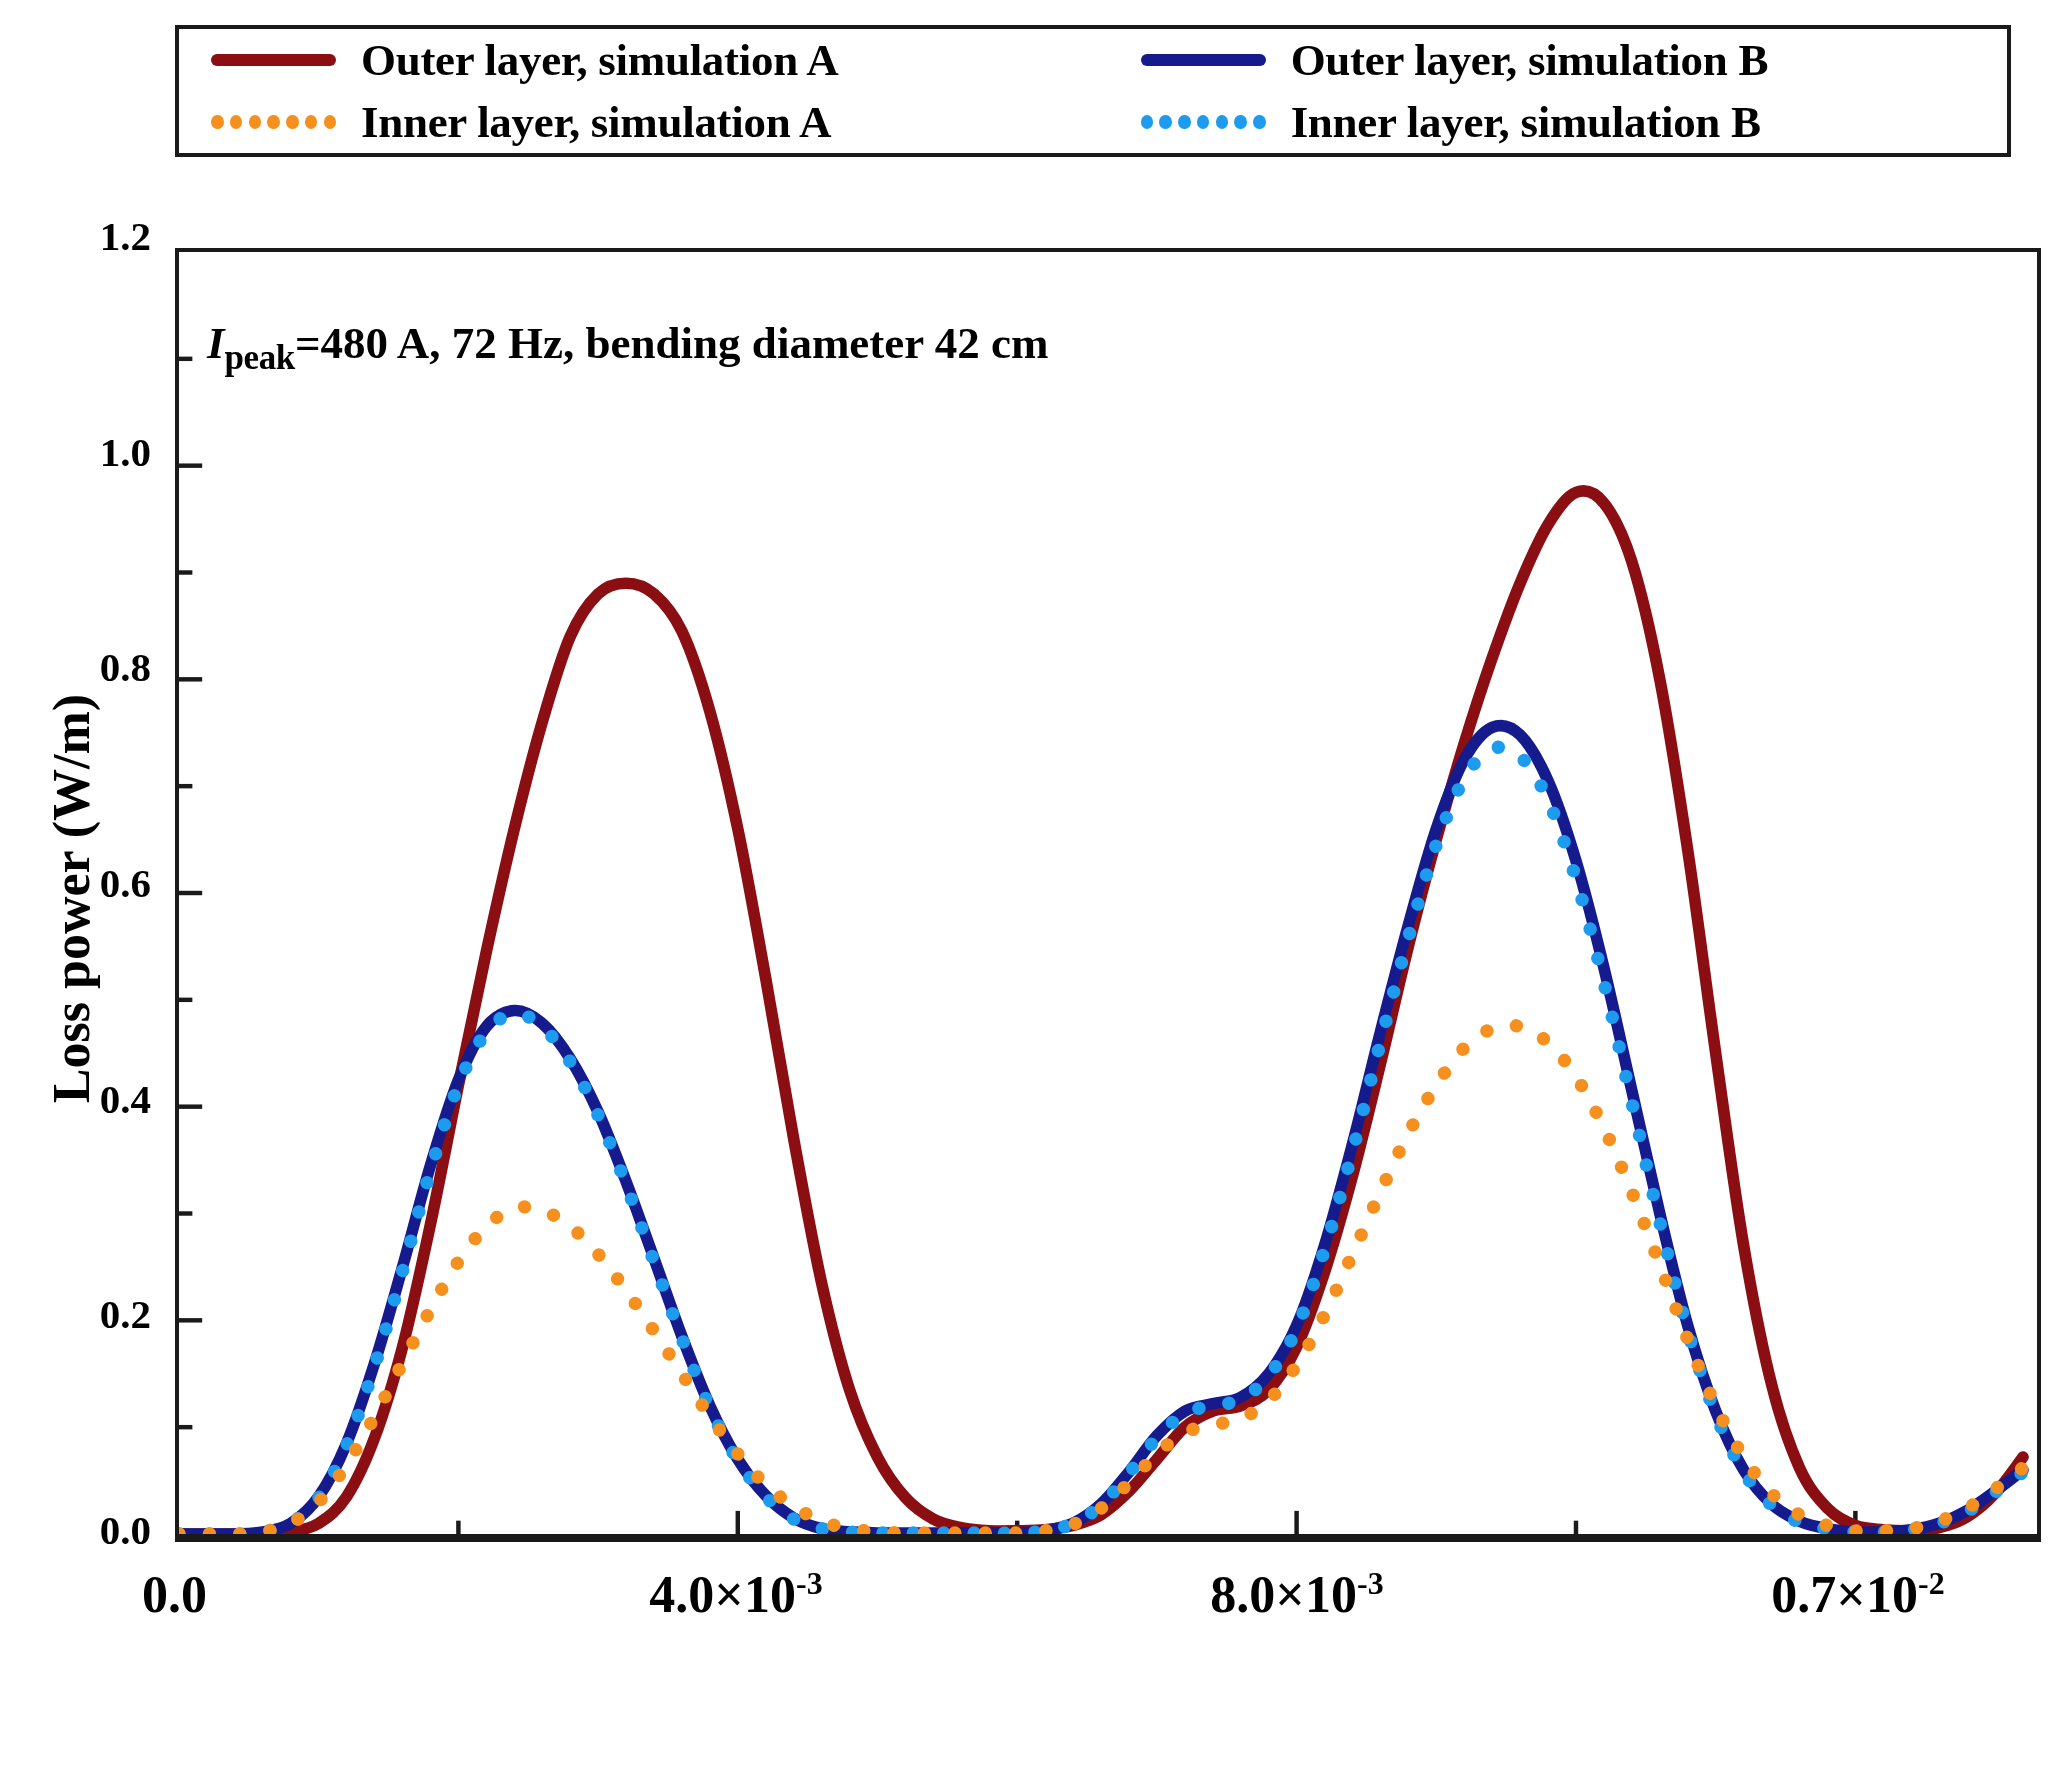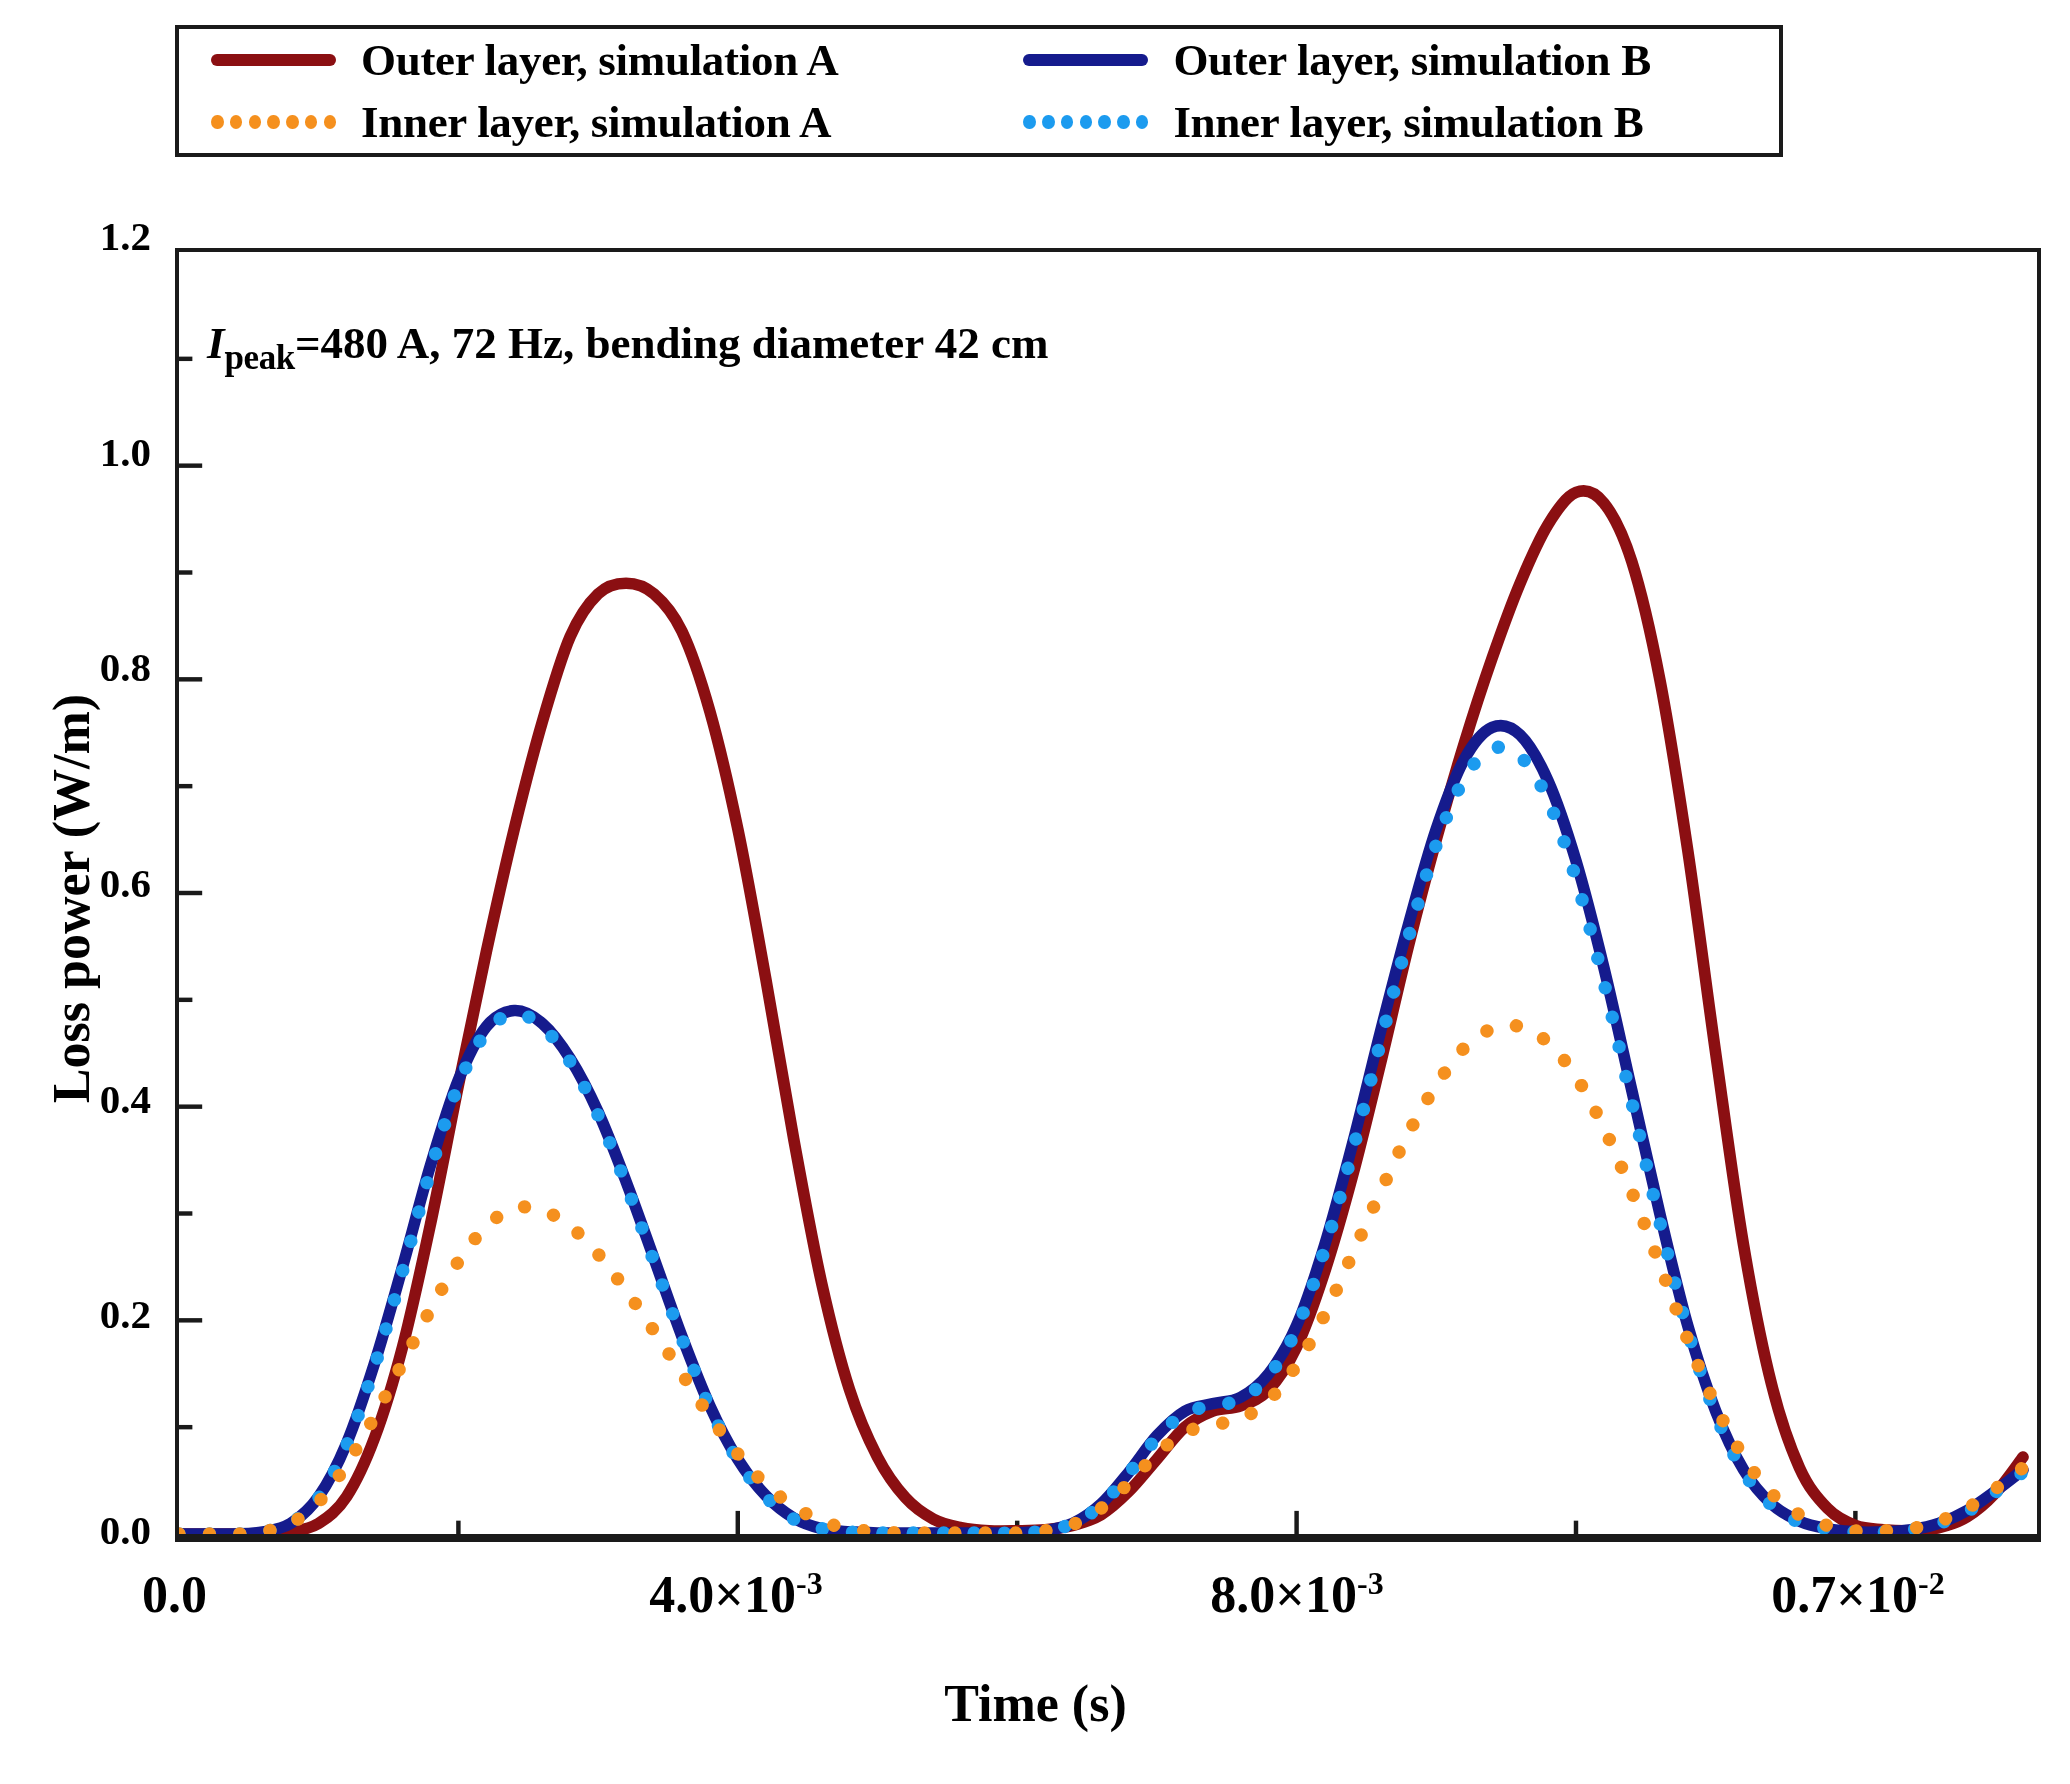--- a/index.html
+++ b/index.html
@@ -1,21 +1,21 @@
 <!DOCTYPE html>
 <html style="font-size:14.3px"><head>
 <meta charset="utf-8">
 <style>
   html,body{margin:0;padding:0;background:#ffffff;}
   body{width:2071px;height:1784px;font-family:"Liberation Serif",serif;color:#000;}
   #root{position:relative;width:2071px;height:1784px;overflow:hidden;background:#fff;}
 
   
   #legend{
-    position:absolute;left:175px;top:25px;width:1608px;height:132px;
+    position:absolute;left:175px;top:25px;width:1836px;height:132px;
     background:#fff;border:4.5px solid #1a1a1a;box-sizing:border-box;
     display:flex;flex-direction:column;justify-content:center;
   }
   .legend-row{display:flex;flex-direction:row;align-items:center;height:50%;}
   .legend-cell{display:flex;flex-direction:row;align-items:center;}
   .legend-cell.c0{width:962px;padding-left:32px;box-sizing:border-box;}
   .legend-cell.c1{width:891px;padding-left:12.5px;box-sizing:border-box;}
   .swatch{width:125px;height:0;flex:0 0 125px;margin-right:25px;display:flex;align-items:center;}
   .sw-solid{width:125px;height:12.5px;border-radius:6.2px;}
   .sw-dotted{width:125px;height:14.3px;display:flex;justify-content:space-between;align-items:center;}
@@ -137,17 +137,16 @@
       <div class="ylab" style="left: 0px; width: 151px; top: 428px;">1.0</div>
       <div class="ylab" style="left: 0px; width: 151px; top: 212px;">1.2</div>
     </div>
   <div id="xlabels">
       <div class="xlab" style="width: 356px; left: -3.6px; top: 1565px;">0.0</div>
       <div class="xlab" style="width: 356px; left: 558px; top: 1565px;"><span>4.0×10</span><sup>-3</sup></div>
       <div class="xlab" style="width: 356px; left: 1119px; top: 1565px;"><span>8.0×10</span><sup>-3</sup></div>
       <div class="xlab" style="width: 356px; left: 1680px; top: 1565px;"><span>0.7×10</span><sup>-2</sup></div>
     </div>
 
-  <div id="xtitle">Time (s)</div>
   <div id="ytitle">Loss power (W/m)</div>
 
 </div>
 
 
 </body></html>

